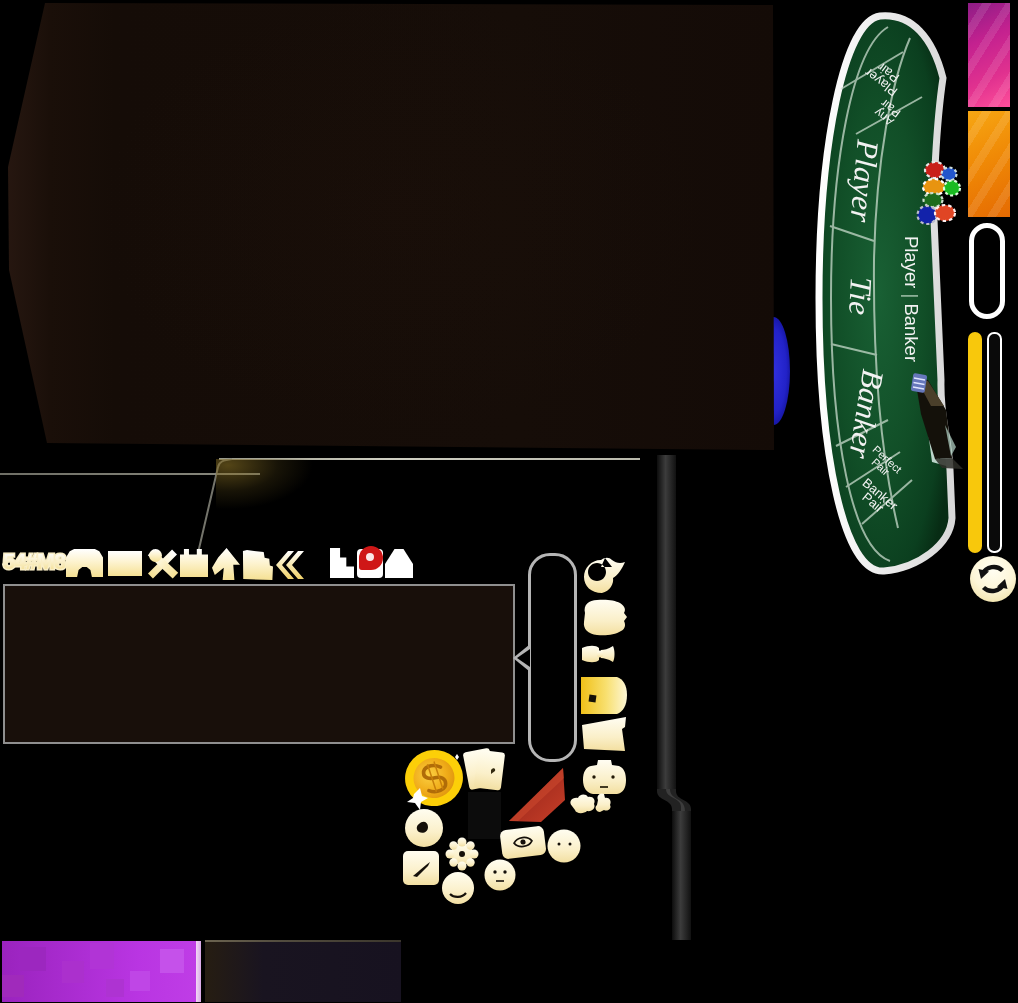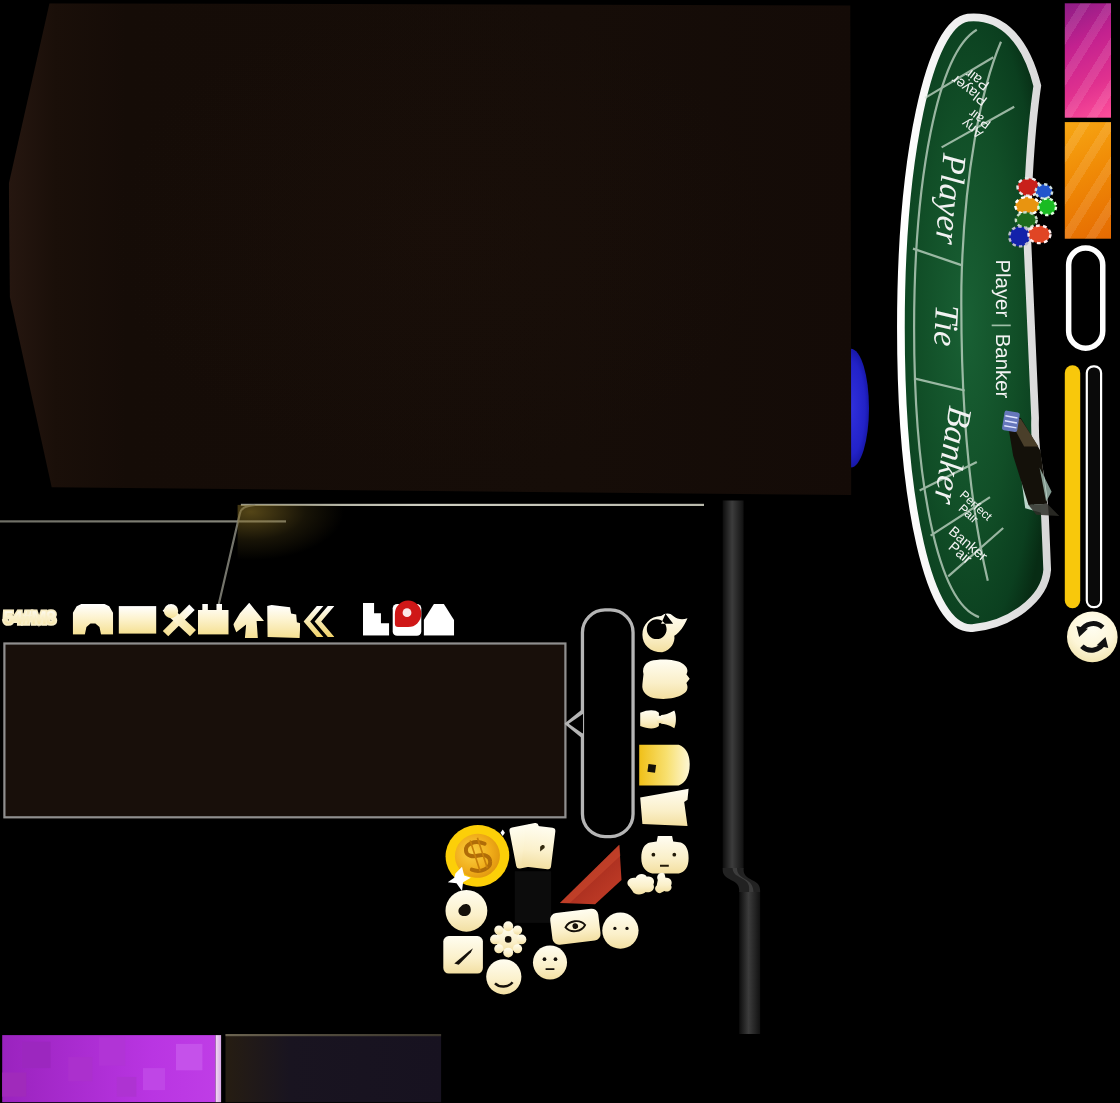--- a/index.html
+++ b/index.html
@@ -46,21 +46,21 @@
     background:linear-gradient(to right,#9a23be,#b935e2 70%,#bf3de6);}
   #purplestrip{left:196px;top:941px;width:5px;height:61px;background:linear-gradient(to right,#f2d8f4,#d9a8e8);}
   #navy{left:205px;top:940px;width:196px;height:62px;
     background:linear-gradient(to right,#261d12 0px,#191420 58px,#171220 100%);}
   #navytop{left:205px;top:940px;width:196px;height:2px;background:linear-gradient(to right,#6b6350,#524c3e 40%,#3b362c);}
   .mos{position:absolute;}
   .gold{background:linear-gradient(to bottom,#ffffff 0%,#fdf3cf 45%,#f5e093 100%);}
   .wht{background:#fff;}
   #goldtext{left:3px;top:550px;width:62px;height:24px;filter:blur(0.5px);}
   #goldtext span{position:absolute;left:0;top:0;width:100%;
-    font-weight:bold;font-size:17px;letter-spacing:-1px;line-height:24px;}
+    font-weight:bold;font-size:22px;letter-spacing:-1px;line-height:24px;}
   #goldtext .bk{-webkit-text-stroke:3px #f9eec6;color:#f9eec6;}
   #goldtext .ft{background:linear-gradient(to bottom,#fff 10%,#f3dc8a 95%);
     -webkit-background-clip:text;background-clip:text;color:transparent;}
 </style>
 </head>
 <body>
 <div id="stage">
   <div class="abs" id="bluedisc"></div>
   <div class="abs" id="screen">
       <div class="sheen"></div>

